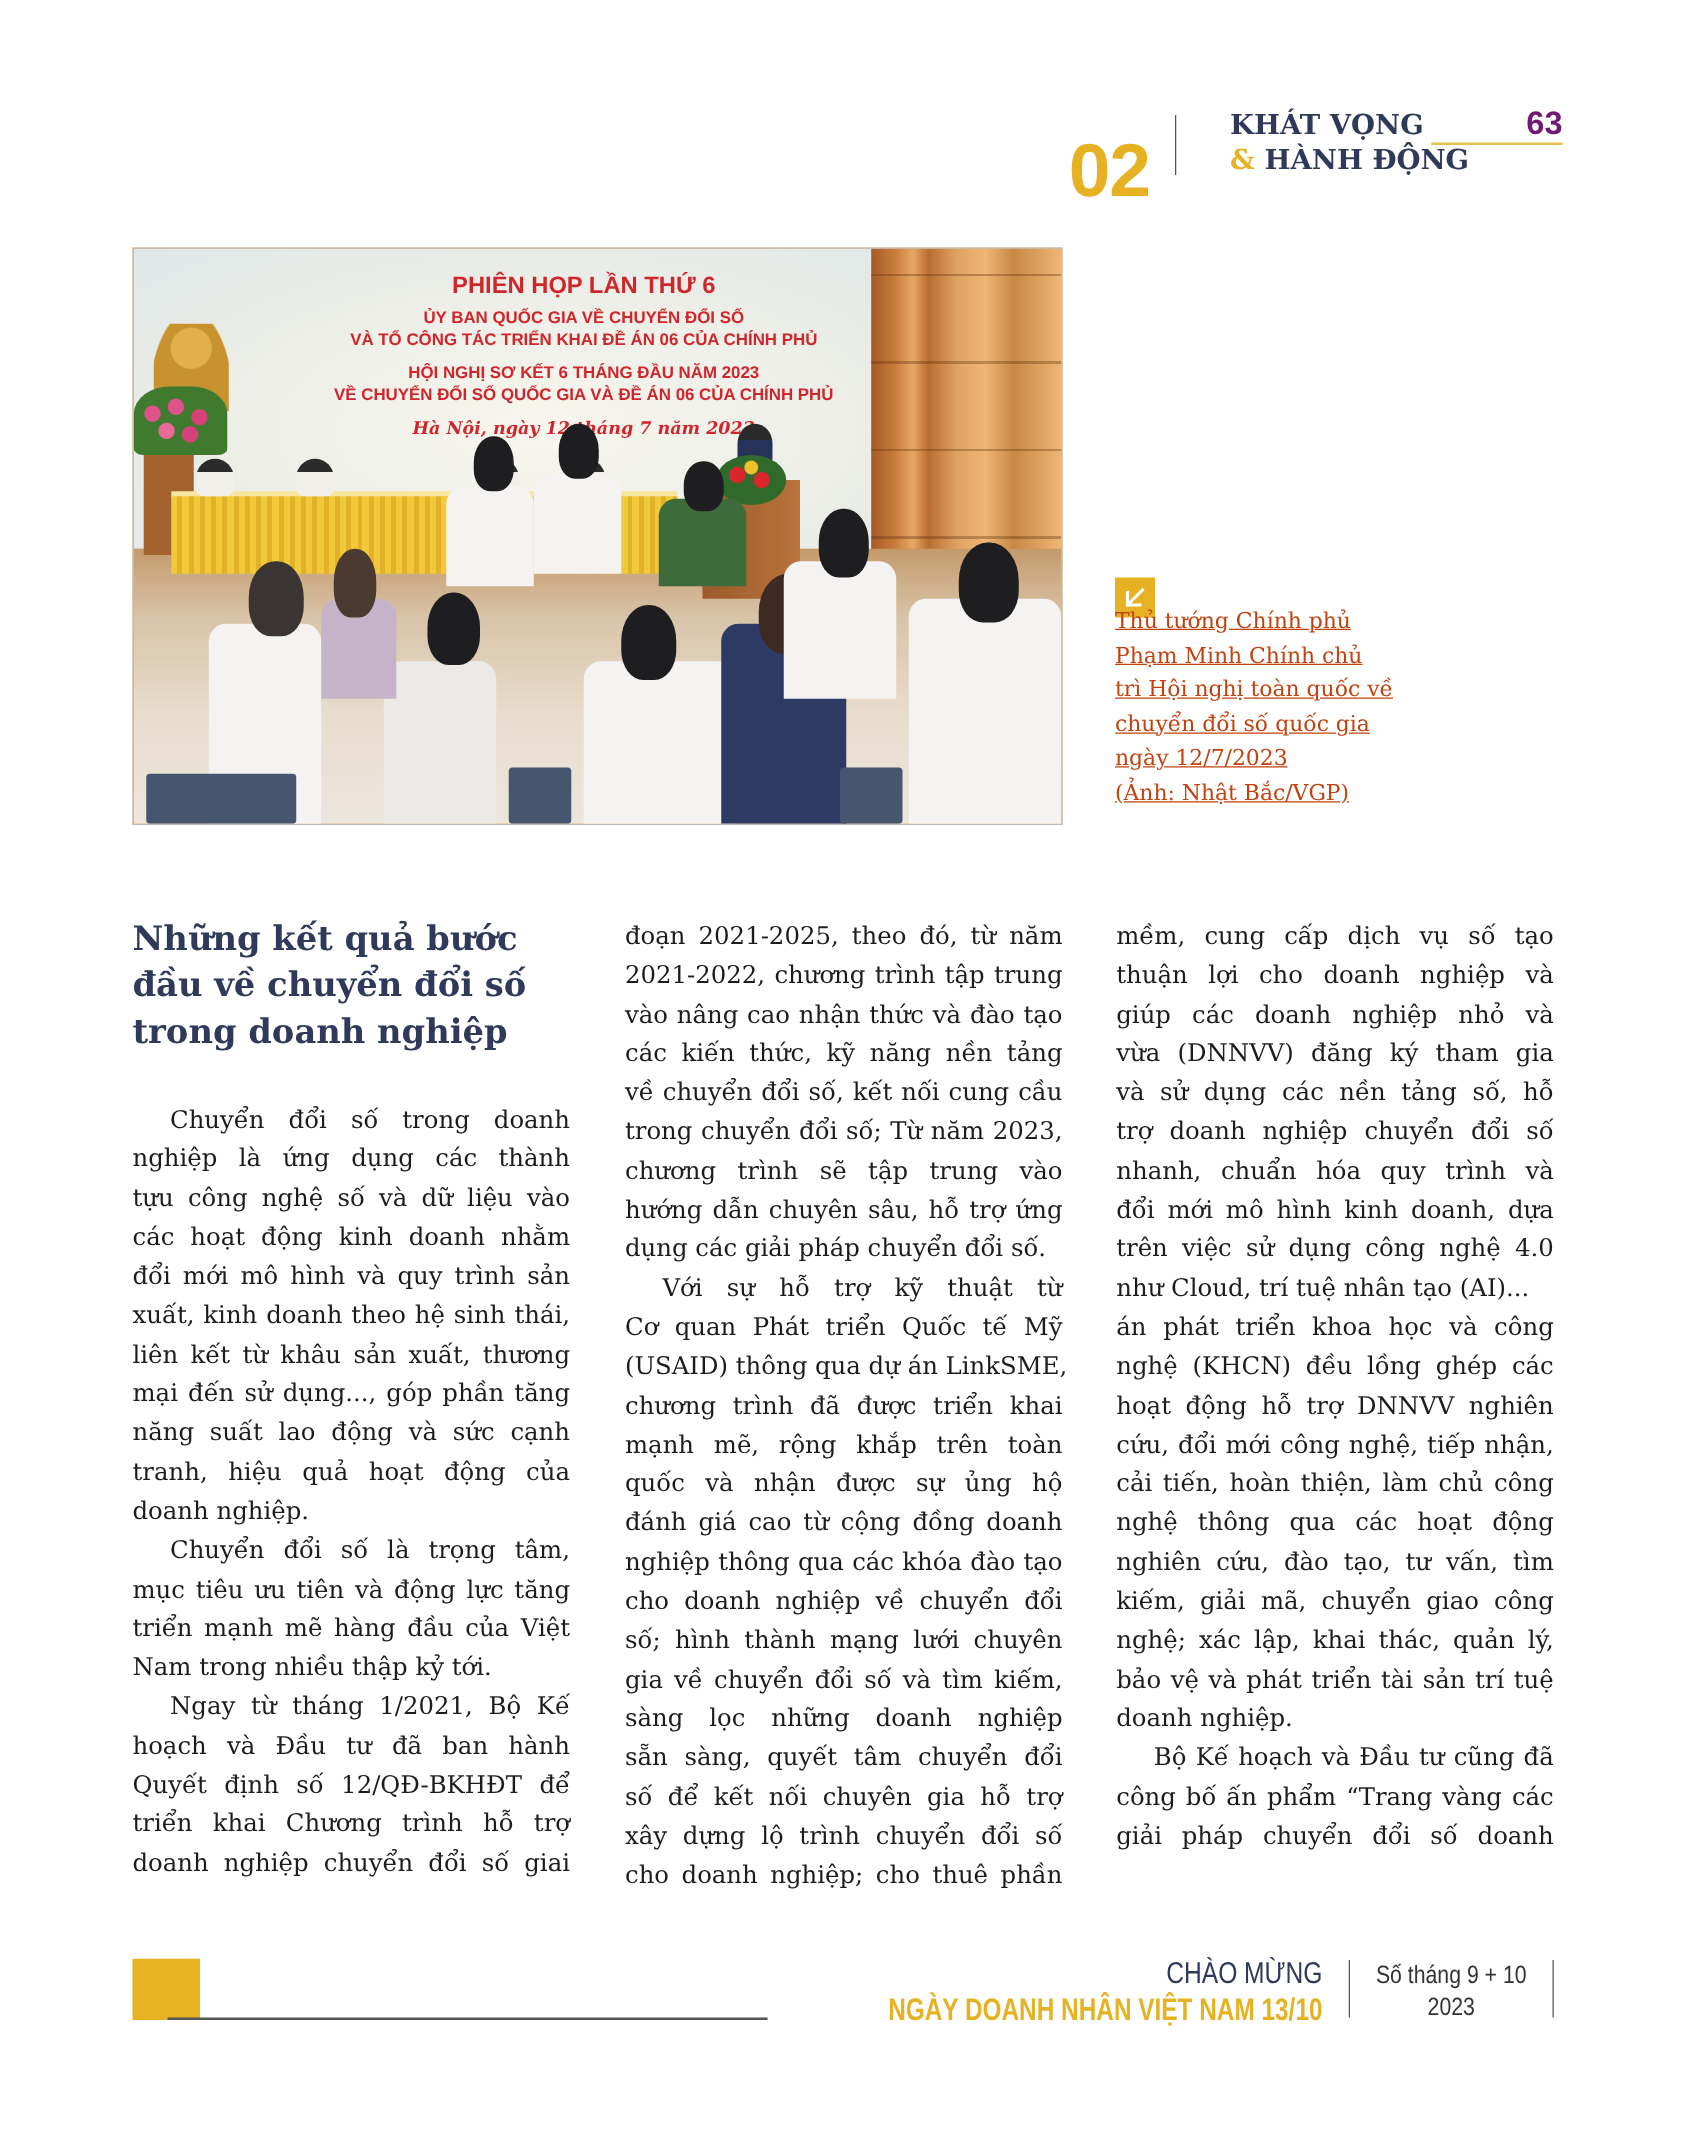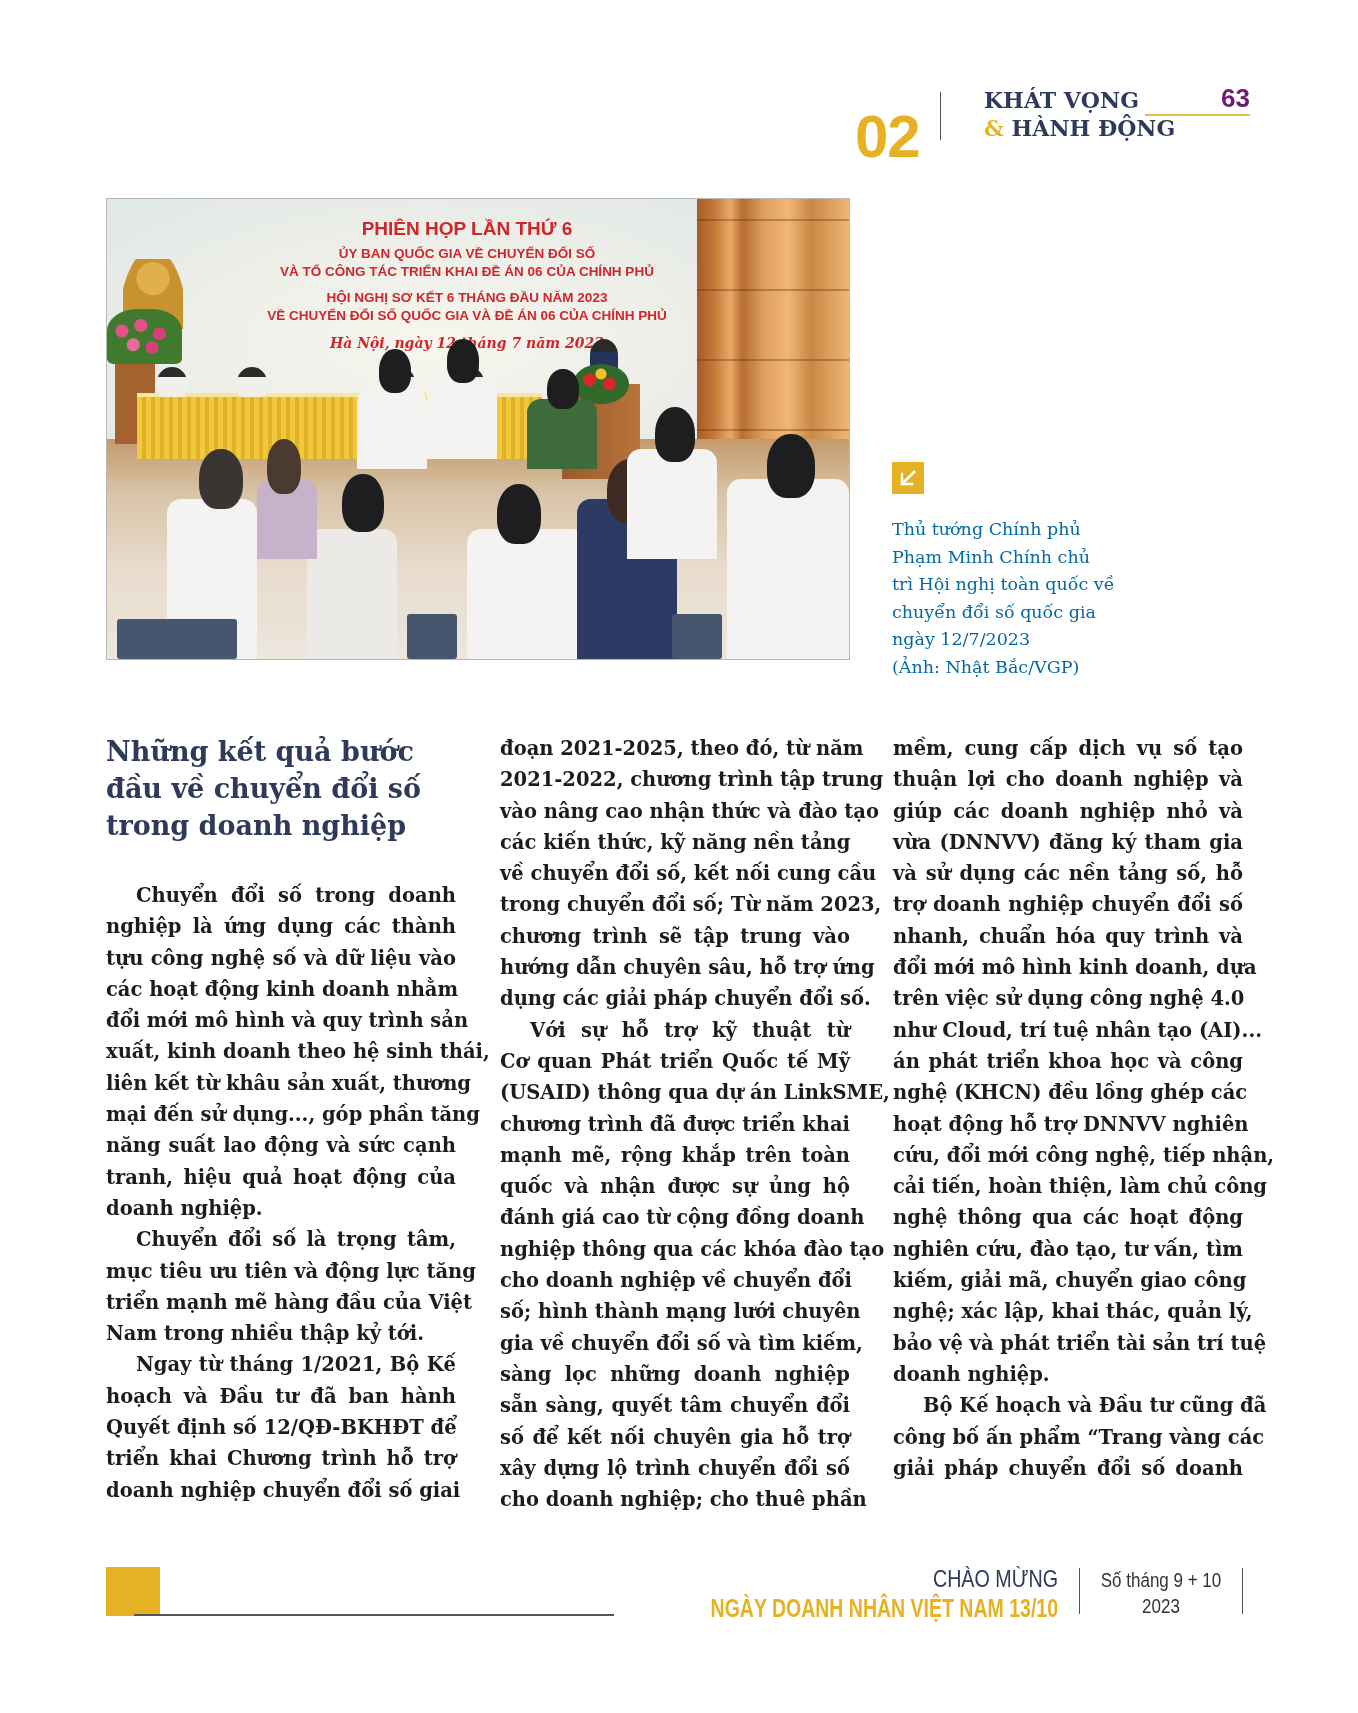--- a/index.html
+++ b/index.html
@@ -83,34 +83,34 @@
       position: absolute; border-radius: 48% 48% 40% 40%; background: #1e1d1f;
     }
     .photo .audience-shirt { position: absolute; border-radius: 14px 14px 0 0; background: #f4f3f1; }
     .photo .chair { position: absolute; background: #45566e; border-radius: 3px; }
 
     .arrow-badge {
       position: absolute; left: 892px; top: 462px; width: 32px; height: 32px; background: #e6b223;
     }
     .arrow-badge svg { position: absolute; left: 0; top: 0; }
     .caption {
-      position: absolute; left: 892px; top: 516px; width: 230px;
-      font-family: "DejaVu Serif", serif; font-size: 17.5px; line-height: 27.5px; color: #0369a1;
+      position: absolute; left: 892px; top: 484px; width: 230px;
+      font-family: "DejaVu Serif", serif; font-size: 17.5px; line-height: 27.5px; color: #c2410c; text-decoration: underline;
     }
     .caption span { display: block; white-space: nowrap; }
 
     
     .article-heading {
       position: absolute; left: 106px; top: 733px; width: 360px;
       font-family: "DejaVu Serif", serif; font-weight: 700; font-size: 27px; line-height: 37px; color: #2f3a5a;
     }
     .article-heading span { display: block; white-space: nowrap; }
     .column {
       position: absolute; width: 350px;
-      font-family: "DejaVu Serif", serif; font-size: 19.5px; line-height: 31.3px; color: #1c1c1c; font-weight: bold;
+      font-family: "DejaVu Serif", serif; font-size: 19.5px; line-height: 31.3px; color: #1c1c1c;
     }
     .column .line { display: block; height: 31.3px; white-space: nowrap; text-align: justify; text-align-last: justify; }
     .column .line.last { text-align-last: left; }
     .column .line.indent { padding-left: 30px; }
     .col-1 { left: 106px; top: 880px; }
     .col-2 { left: 500px; top: 733px; }
     .col-3 { left: 893px; top: 733px; }
 
     
     .footer-block { position: absolute; left: 106px; top: 1567px; width: 54px; height: 49px; background: #e6b223; }

